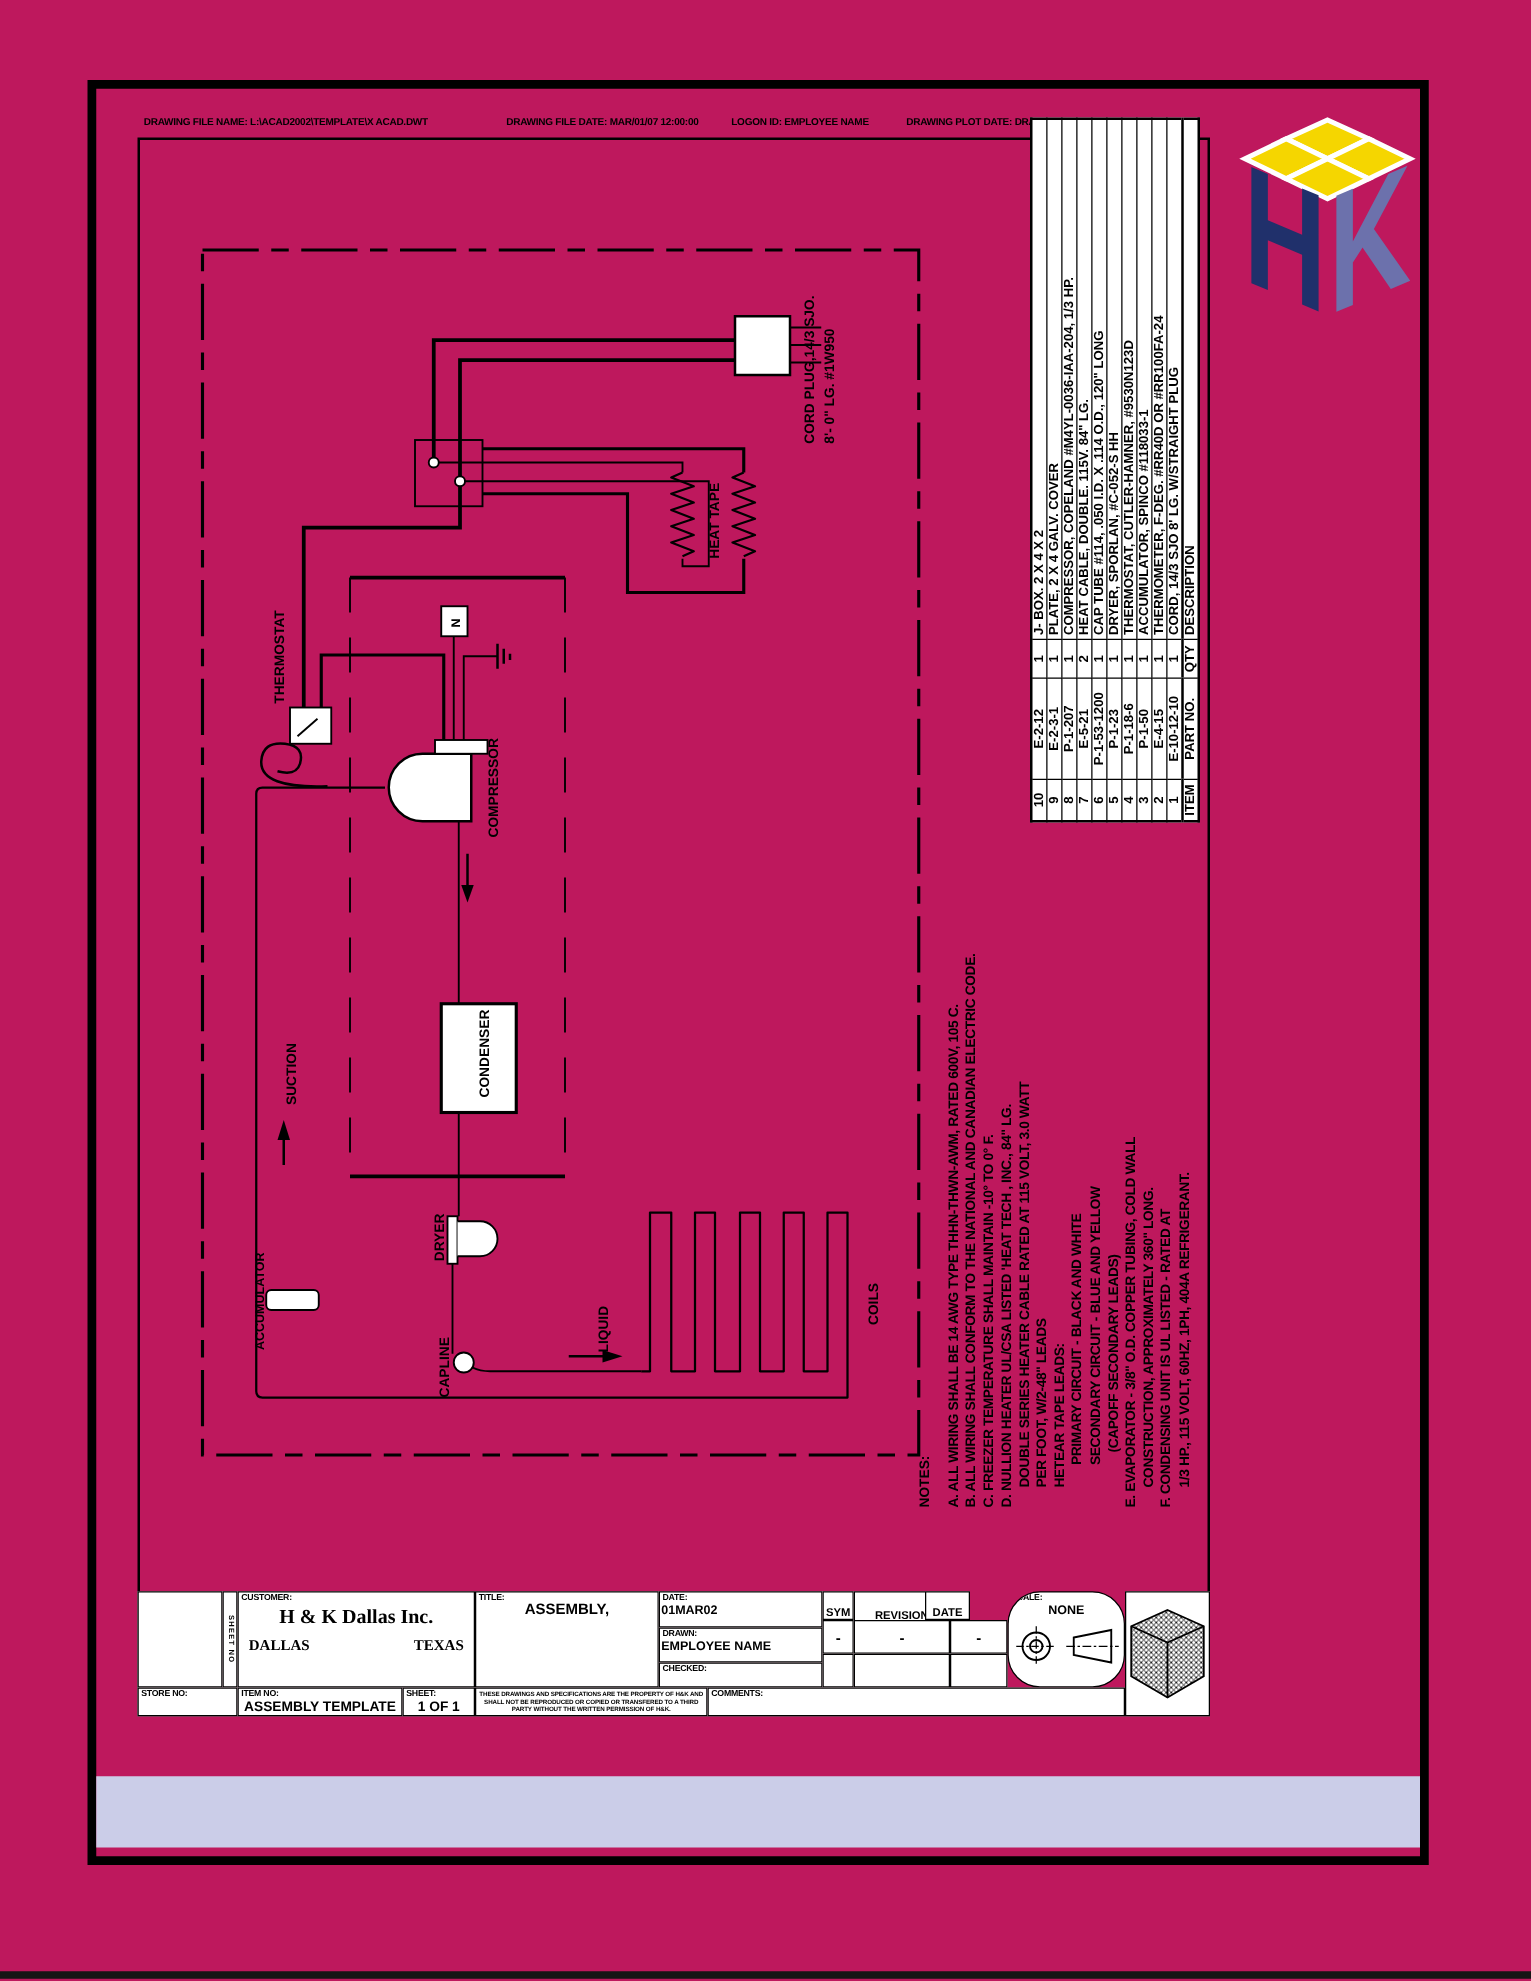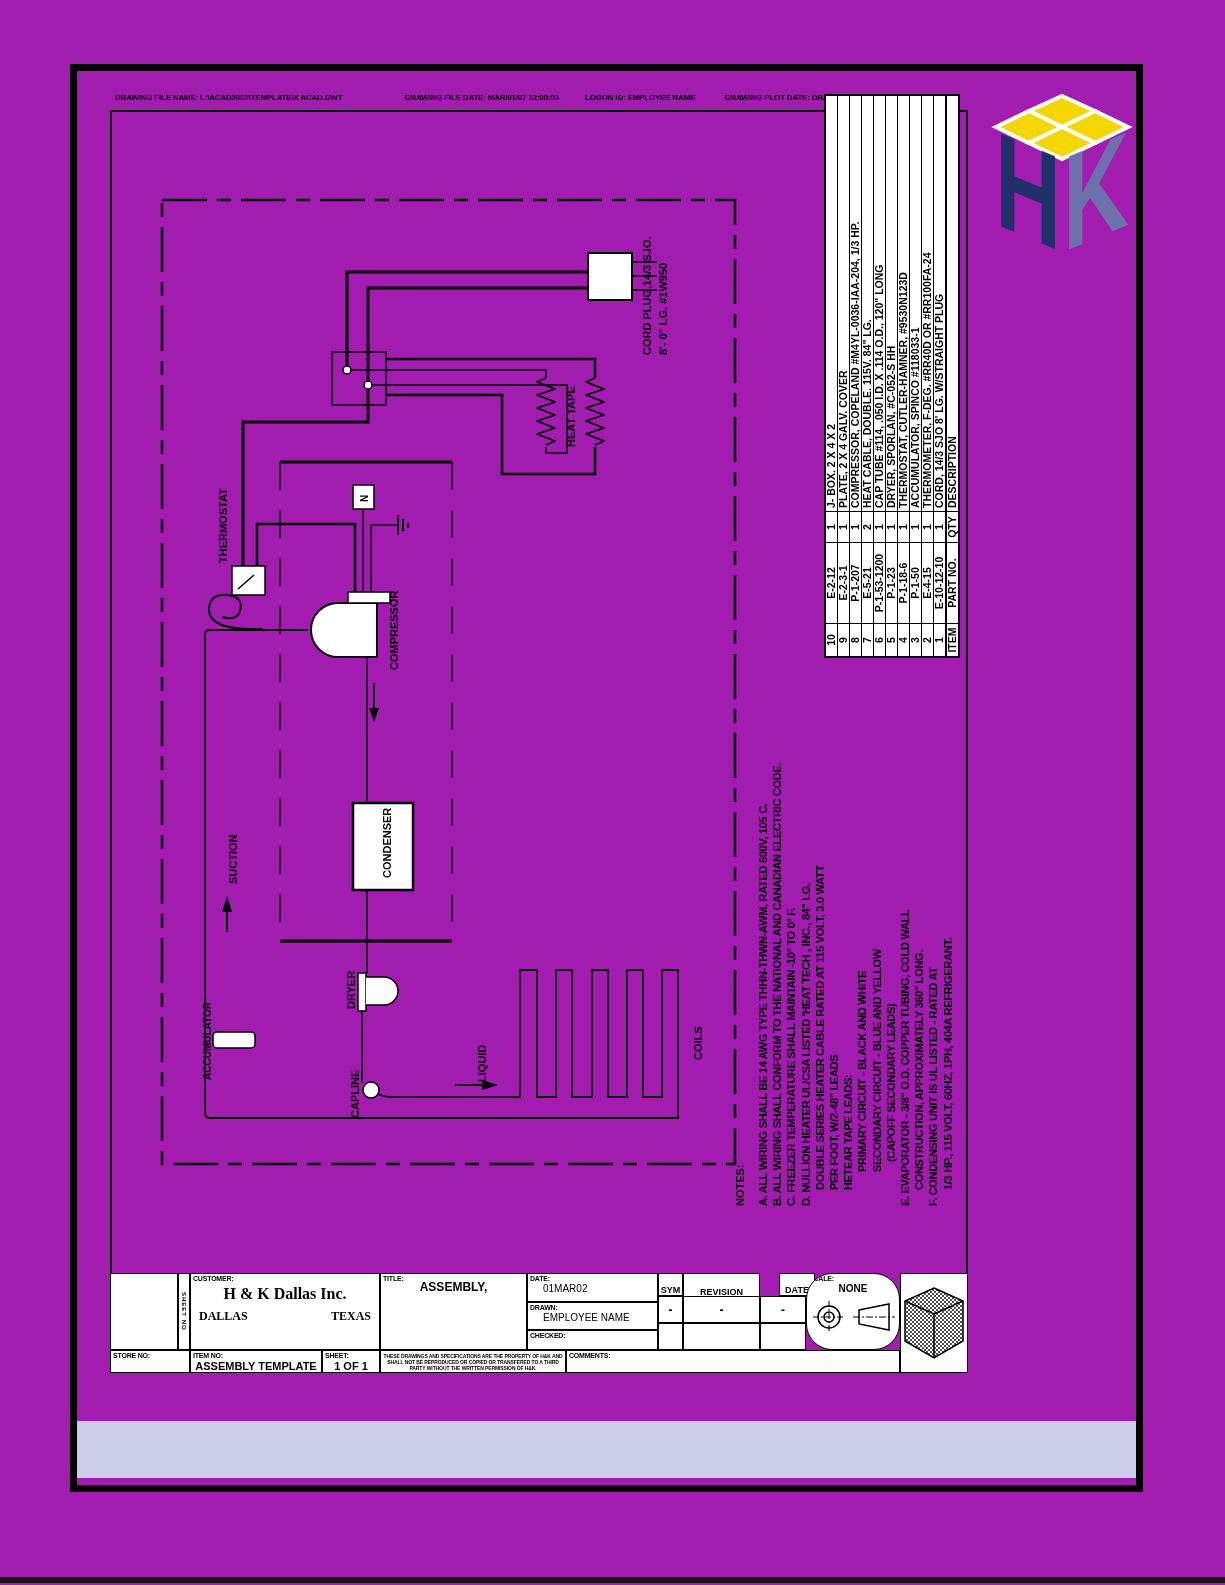--- a/index.html
+++ b/index.html
@@ -1,16 +1,16 @@
 <!DOCTYPE html>
 <html><head>
 <meta charset="utf-8">
 <style>
   html,body{margin:0;padding:0;background:#fff;}
-  .page{position:relative;width:1225px;height:1585px;background:#a21caf;overflow:hidden;
+  .page{position:relative;width:1225px;height:1585px;background:#be185d;overflow:hidden;
         font-family:"Liberation Sans",sans-serif;color:#000;}
   .abs{position:absolute;box-sizing:border-box;}
   .outer-border{left:70px;top:64px;width:1073px;height:1428px;border:7px solid #000;}
   .band{left:77px;top:1421px;width:1059px;height:57px;}
   .noise{left:0;top:1577px;width:1225px;height:6px;background:#151515;}
   .hstrip span{position:absolute;font-size:8px;font-weight:700;letter-spacing:-0.2px;white-space:nowrap;}
   .dframe{left:110px;top:110px;width:858px;height:1263px;border:2px solid #000;}
   .schsvg{left:110px;top:110px;}
   
   .ptable-rot{left:824px;top:658px;width:545px;height:146px;transform:rotate(-90deg);transform-origin:0 0;}
@@ -31,21 +31,21 @@
   
   .tblock{left:110px;top:1273px;width:858px;height:100px;}
   .cell{position:absolute;box-sizing:border-box;border:1px solid #000;background:#fff;overflow:hidden;}
   .lab{font-size:7px;font-weight:700;padding:1px 2px;letter-spacing:-0.2px;}
   .vcell{display:flex;align-items:center;justify-content:center;}
   .vtext{writing-mode:vertical-rl;font-size:6px;font-weight:700;letter-spacing:1px;white-space:nowrap;}
   .serif{font-family:"Liberation Serif",serif;font-weight:700;}
   .cust-name{text-align:center;font-size:16px;margin-top:2px;}
   .cust-row{display:flex;justify-content:space-between;font-size:12px;padding:6px 8px 0 8px;}
   .title-val{text-align:center;font-size:12px;font-weight:700;margin-top:2px;}
-  .small-val{font-size:10px;font-weight:400;padding:0 15px;}
+  .small-val{font-size:10px;font-weight:700;padding:0 1px;}
   .hdr-cc{display:flex;align-items:flex-end;justify-content:center;font-size:9px;font-weight:700;}
   .dash-cc{display:flex;align-items:center;justify-content:center;font-size:12px;font-weight:700;}
   .item-val{text-align:center;font-size:11px;font-weight:700;}
   .disc{font-size:5px;font-weight:700;line-height:6px;text-align:center;padding-top:2px;letter-spacing:-0.1px;}
   .scale-val{text-align:center;font-size:10px;font-weight:700;}
   svg text{font-family:"Liberation Sans",sans-serif;}
 </style>
 </head>
 <body>
 
@@ -277,21 +277,21 @@
     </div>
     <div class="cell" style="left:417px;top:57px;width:131px;height:20px;">
       <div class="lab">CHECKED:</div>
     </div>
     <div class="cell hdr-cc" style="left:548px;top:0;width:25px;height:23px;">
         <span>SYM</span>
       </div>
     <div class="cell hdr-cc" style="left:573px;top:0;width:77px;height:25px;">
         <span>REVISION</span>
       </div>
-    <div class="cell hdr-cc" style="left:669px;top:0;width:36px;height:23px;">
+    <div class="cell hdr-cc" style="left:630px;top:0;width:36px;height:23px;">
         <span>DATE</span>
       </div>
     <div class="cell dash-cc" style="left:548px;top:23px;width:25px;height:27px;">
         <span>-</span>
       </div>
     <div class="cell dash-cc" style="left:573px;top:23px;width:77px;height:27px;">
         <span>-</span>
       </div>
     <div class="cell dash-cc" style="left:650px;top:23px;width:46px;height:27px;">
         <span>-</span>

